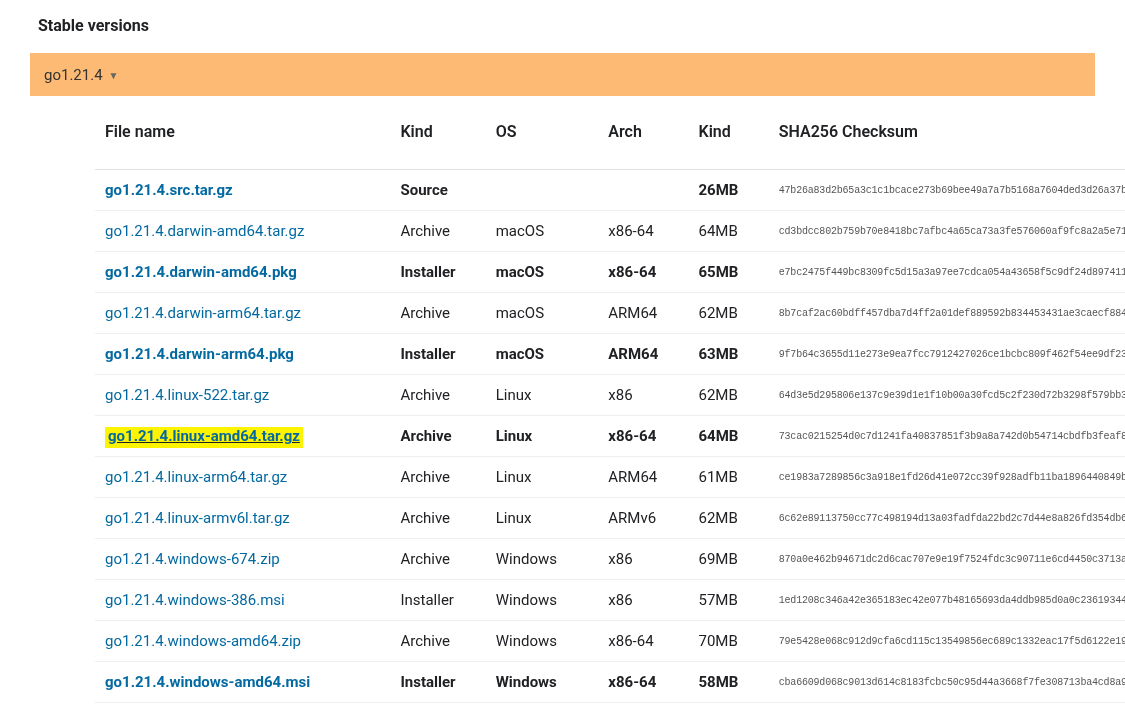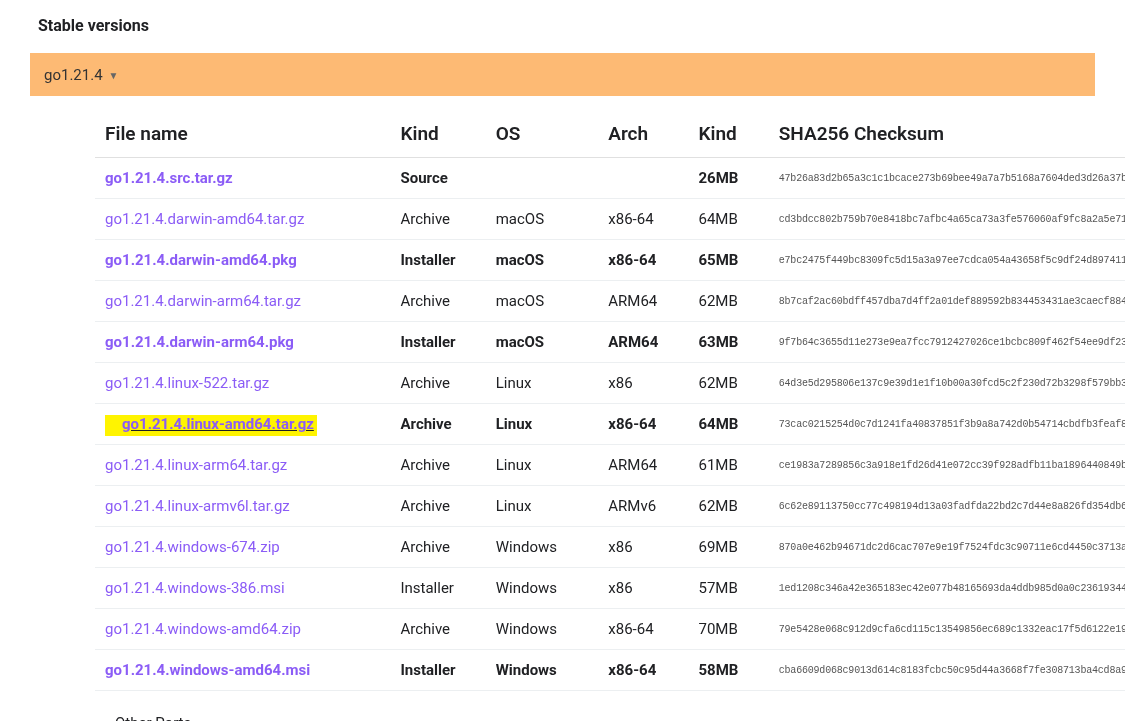--- a/index.html
+++ b/index.html
@@ -32,50 +32,50 @@
     font-size: 10px;
     color: #666;
   }
   table {
     border-collapse: collapse;
     width: 100%;
     margin-left: 65px;
   }
   thead th {
     text-align: left;
-    font-size: 19px;
+    font-size: 16px;
     font-weight: 600;
-    padding: 8px 10px 12px 10px;
+    padding: 8px 10px 28px 10px;
     border-bottom: 1px solid #e0e0e0;
   }
   tbody td {
     padding: 11px 10px;
     border-bottom: 1px solid #eceff1;
     font-size: 15px;
     vertical-align: middle;
   }
   td.filename a {
-    color: #8b5cf6;
+    color: #0369a1;
     text-decoration: none;
   }
   tr.bold td.filename a,
   tr.bold td.kind,
   tr.bold td.os,
   tr.bold td.arch,
   tr.bold td.size { font-weight: 700; }
   td.sha {
     font-family: "Consolas","Menlo","Courier New",monospace;
     font-size: 10px;
     color: #555;
     letter-spacing: -0.2px;
     white-space: nowrap;
   }
   .highlight-wrap {
     background: #fff400;
-    padding: 0 3px 0 17px;
+    padding: 0 3px 0 3px;
     border-bottom: 3px solid #fff400;
     text-decoration: underline;
   }
   .highlight-wrap a { font-weight: 700; }
   .other-ports {
     padding: 12px 10px 0 10px;
     font-size: 15px;
     cursor: pointer;
     display: inline-flex;
     align-items: center;

